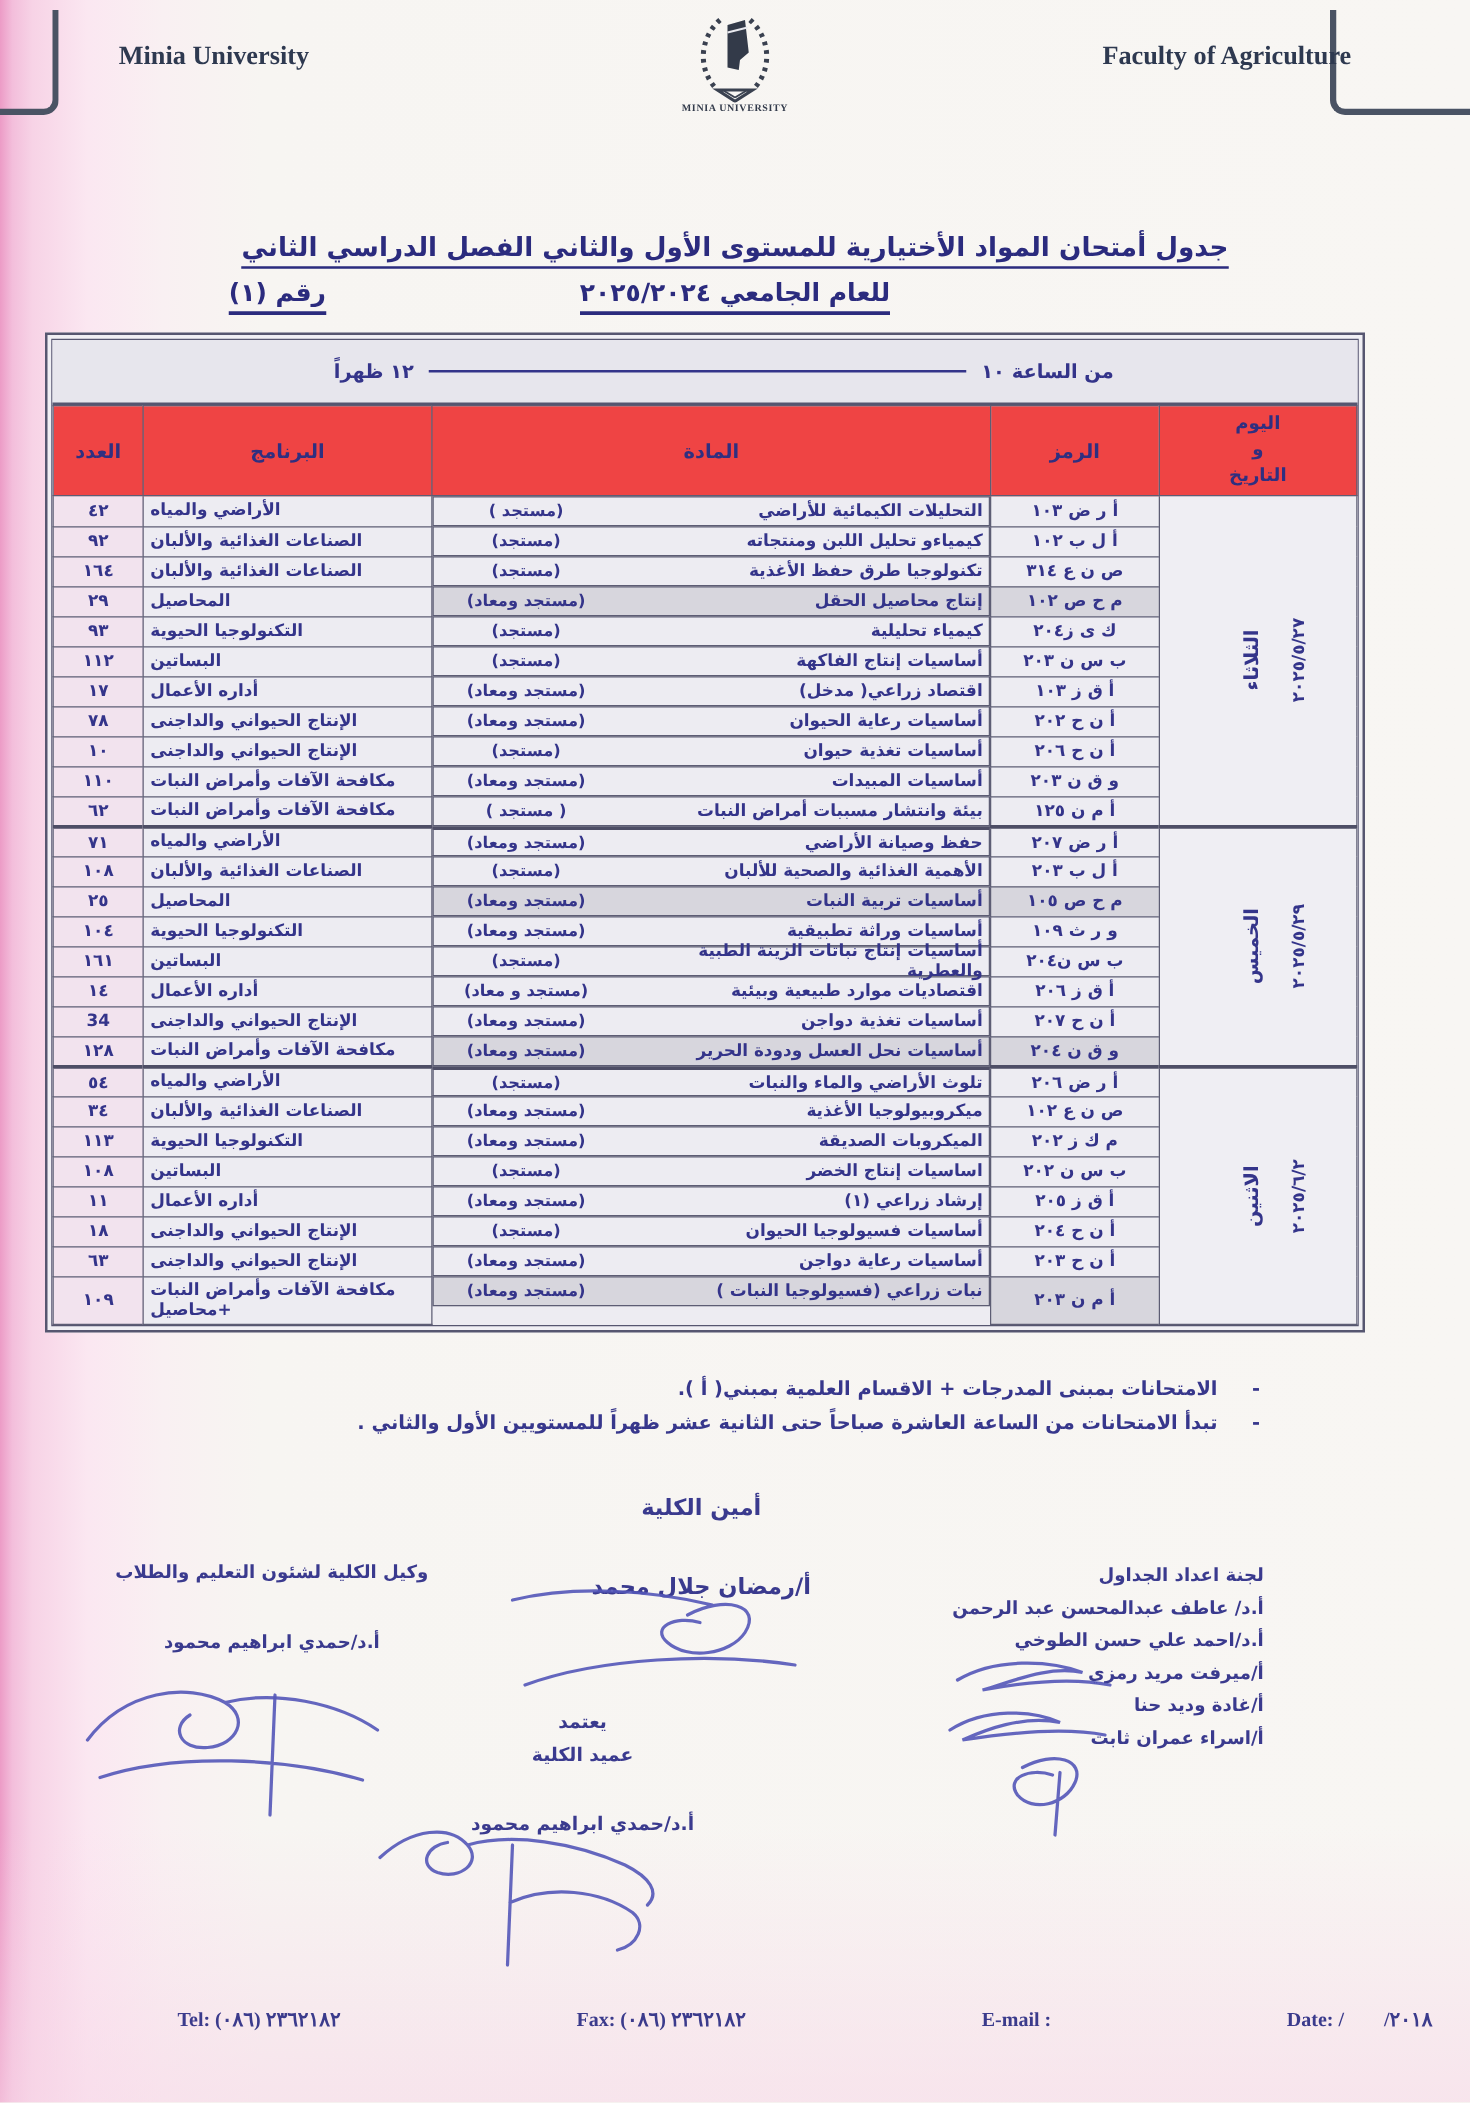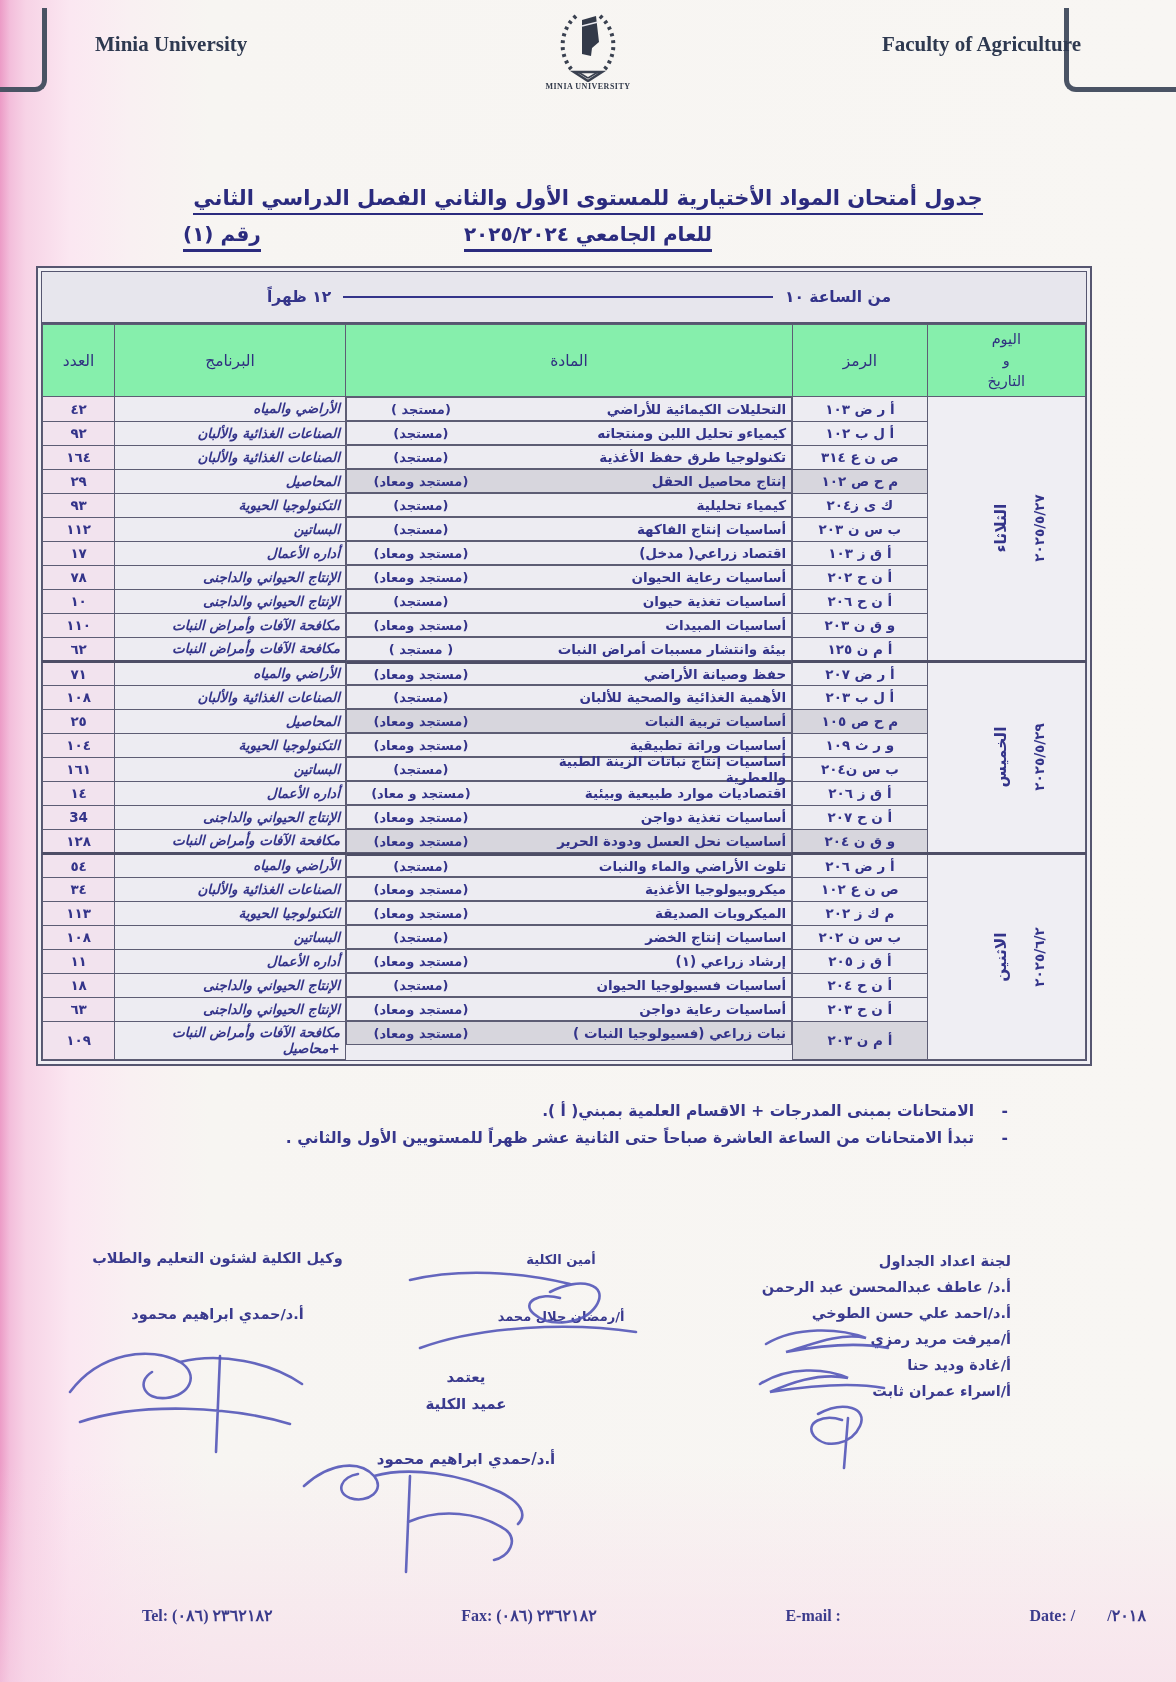--- a/index.html
+++ b/index.html
@@ -47,47 +47,47 @@
   .time-row{
     height:52px; display:flex; align-items:center; direction:rtl;
     background:#e7e6ed; border-bottom:2px solid #565670;
     padding:0 195px 0 225px; font-weight:bold; font-size:15.5px; color:#34348a;
   }
   .time-row .line{ flex:1; height:2.5px; background:#34348a; margin:0 12px; }
   table.exam{ width:100%; border-collapse:collapse; direction:rtl; table-layout:fixed; background:#edecf2; }
   table.exam col.c-day{ width:158px; } table.exam col.c-code{ width:134px; }
   table.exam col.c-subj{ width:446px; } table.exam col.c-prog{ width:230px; } table.exam col.c-cnt{ width:72px; }
   table.exam th, table.exam td{ border:1px solid #5d5d74; }
-  table.exam thead th{ height:72px; background:#86efac; font-size:15.5px; font-weight:normal; color:#2f2f80; }
+  table.exam thead th{ height:72px; background:#ef4444; font-size:15.5px; font-weight:bold; color:#2f2f80; }
   th.day-h div{ line-height:1.45; font-size:14.5px; }
   table.exam td{ height:24px; font-weight:bold; font-size:13.5px; color:#34348a; padding:2px 5px; }
   tr.group-start td{ border-top:3px solid #4e4e66; }
   td.day-cell{ border-right:1.5px solid #565670; background:#efeef3; }
   .day-wrap{ direction:ltr; display:flex; justify-content:center; gap:16px; padding-left:28px; height:100%; align-items:center; }
   .v-box{ position:relative; width:22px; height:160px; }
   .v-box span{ position:absolute; left:50%; top:50%; transform:translate(-50%,-50%) rotate(-90deg); white-space:nowrap; }
   .v-box.day-name span{ font-size:15.5px; font-weight:bold; }
   .v-box.day-date span{ font-size:13.5px; font-weight:bold; }
   td.code-cell{ text-align:center; white-space:nowrap;margin-top:13px; }
   td.subject-cell{ padding:2px 10px; }
   td.subject-cell{ }
   .subj-flex{ display:flex; align-items:center; }
   td.subject-cell .subj{ flex:1; text-align:right; padding-left:6px; }
   td.subject-cell .status{ width:138px; text-align:center; font-size:13px; }
-  td.program-cell{ text-align:right; line-height:1.25;font-style:italic; }
+  td.program-cell{ text-align:left; line-height:1.25; }
   td.count-cell{ text-align:center; font-size:12.5px; color:#8577a6; background:#f2e3ee; }
   td.hl{ background:#d7d6dd; }
   
   .notes{ position:absolute; top:1098px; right:168px; width:850px; direction:rtl; color:#37378c; }
   .note{ display:flex; gap:20px; font-weight:bold; font-size:15.5px; line-height:1.75; }
   .note .dash{ width:14px; }
   
   .sig{ position:absolute; direction:rtl; color:#3a3a8e; font-weight:bold;margin-left:44px; }
   .sig-right{ top:1248px; right:165px; width:350px; text-align:right; font-size:14.5px; line-height:1.8; }
-  .sig-center{ top:1252px; left:392px; width:250px; text-align:center; font-size:13px; }
+  .sig-center{ top:1196px; left:392px; width:250px; text-align:center; font-size:18px; }
   .sig-center .name{ margin-top:42px; }
   .sig-approve{ top:1364px; left:292px; width:260px; text-align:center; font-size:15px; line-height:1.8; }
   .sig-approve .name{ margin-top:28px; }
   .sig-left{ top:1250px; left:46px; width:255px; text-align:center; font-size:14.5px; }
   .sig-left .name{ margin-top:40px; }
   .sigsvg{ position:absolute; pointer-events:none; }
   .sigsvg path{ fill:none; stroke:#5356b8; stroke-width:2.6; stroke-linecap:round; opacity:.9; }
   
   .page-footer{
     position:absolute; top:1606px; left:142px; right:30px;

